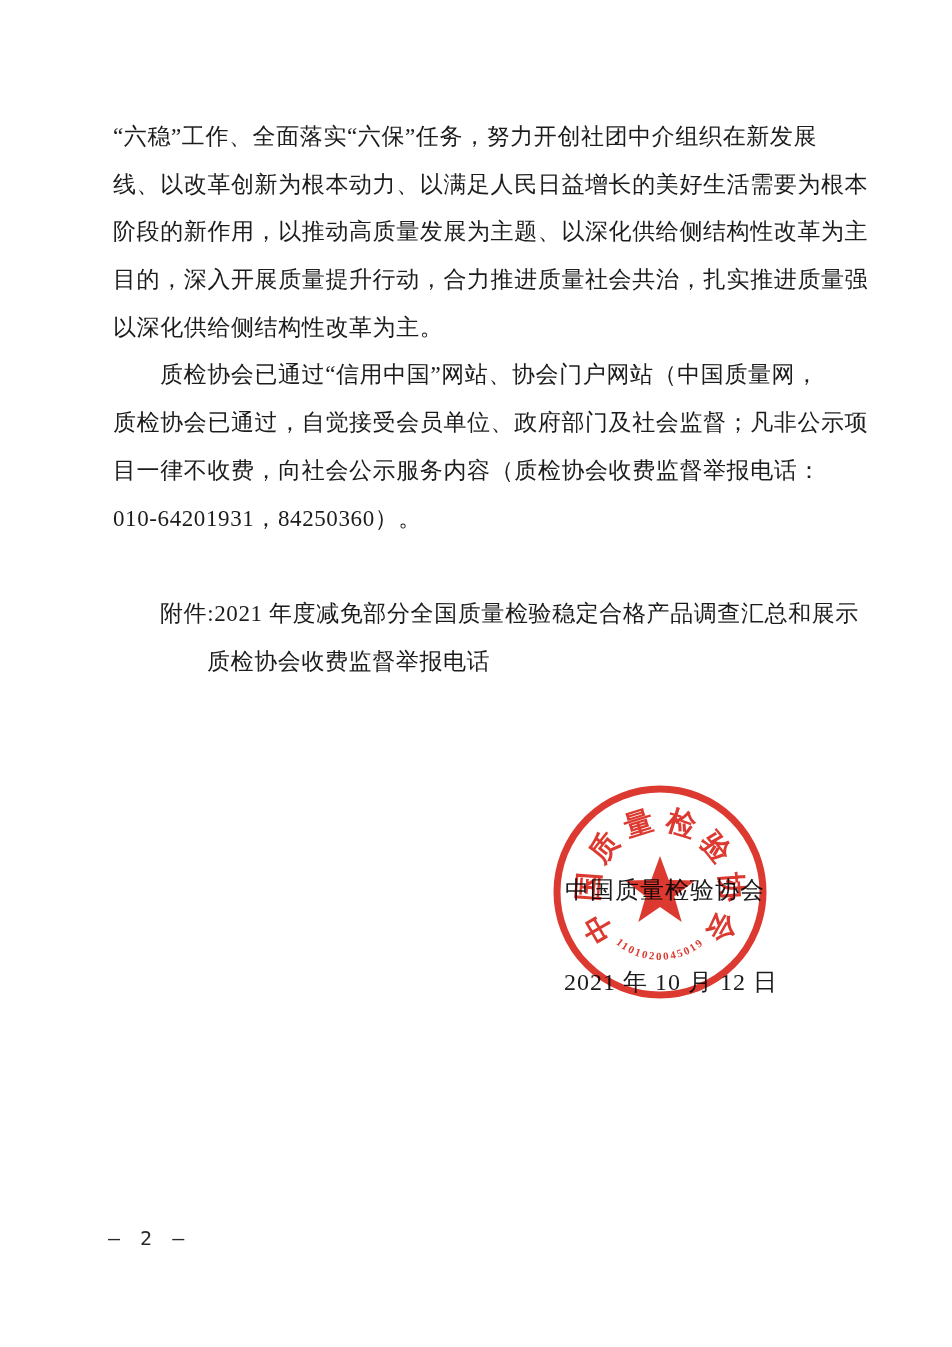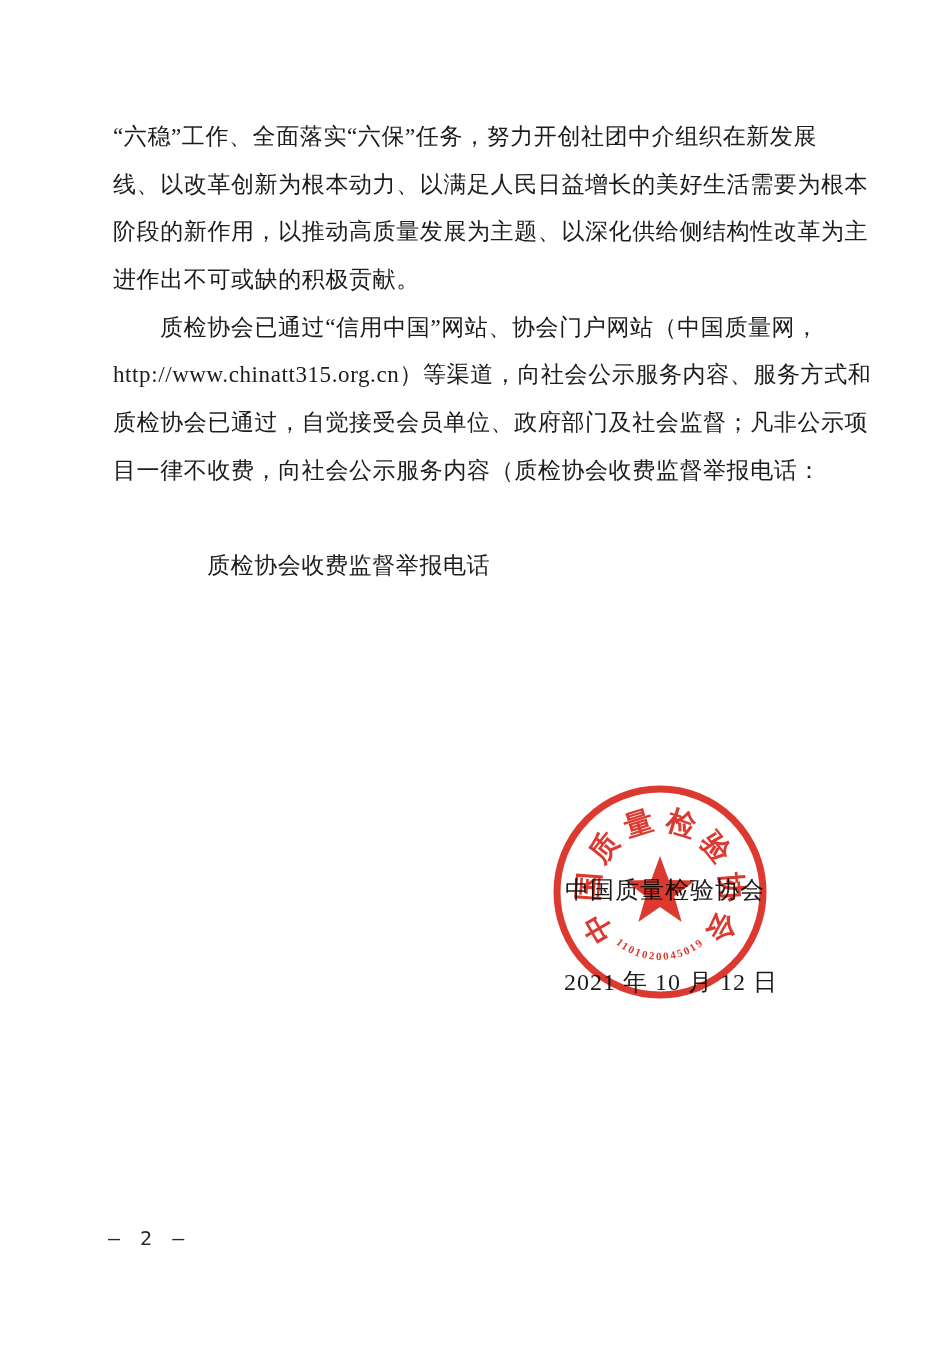--- a/index.html
+++ b/index.html
@@ -72,29 +72,31 @@
 </style>
 </head>
 <body>
 
 <div class="page">
 
   <div class="textblock">
     <div class="line">“六稳”工作、全面落实“六保”任务，努力开创社团中介组织在新发展</div>
     <div class="line">线、以改革创新为根本动力、以满足人民日益增长的美好生活需要为根本</div>
     <div class="line">阶段的新作用，以推动高质量发展为主题、以深化供给侧结构性改革为主</div>
-    <div class="line">进作出不可或缺的积极贡献。</div>
+    <div class="line">目的，深入开展质量提升行动，合力推进质量社会共治，扎实推进质量强</div>
+    <div class="line">以深化供给侧结构性改革为主。</div>
 
     <div class="line indent-2">质检协会已通过“信用中国”网站、协会门户网站（中国质量网，</div>
-    <div class="line">http://www.chinatt315.org.cn）等渠道，向社会公示服务内容、服务方式和</div>
     <div class="line">质检协会已通过，自觉接受会员单位、政府部门及社会监督；凡非公示项</div>
     <div class="line">目一律不收费，向社会公示服务内容（质检协会收费监督举报电话：</div>
+    <div class="line">010-64201931，84250360）。</div>
 
     <div class="spacer"></div>
 
+    <div class="line indent-2">附件:2021 年度减免部分全国质量检验稳定合格产品调查汇总和展示</div>
     <div class="line indent-4">质检协会收费监督举报电话</div>
   </div>
 
   <div class="sig-org">中国质量检验协会</div>
   <div class="sig-date">2021 年 10 月 12 日</div>
 
   <svg class="seal" viewBox="0 0 220 220" xmlns="http://www.w3.org/2000/svg">
     <g fill="#d9291f">
       <circle cx="110" cy="110" r="103" fill="none" stroke-width="7" stroke="#d9291f"></circle>
       <polygon points="110,74 118.8,97.9 145.2,98.6 124.3,114.6 131.7,139.9 110,125 88.3,139.9 95.7,114.6 74.8,98.6 101.2,97.9"></polygon>

